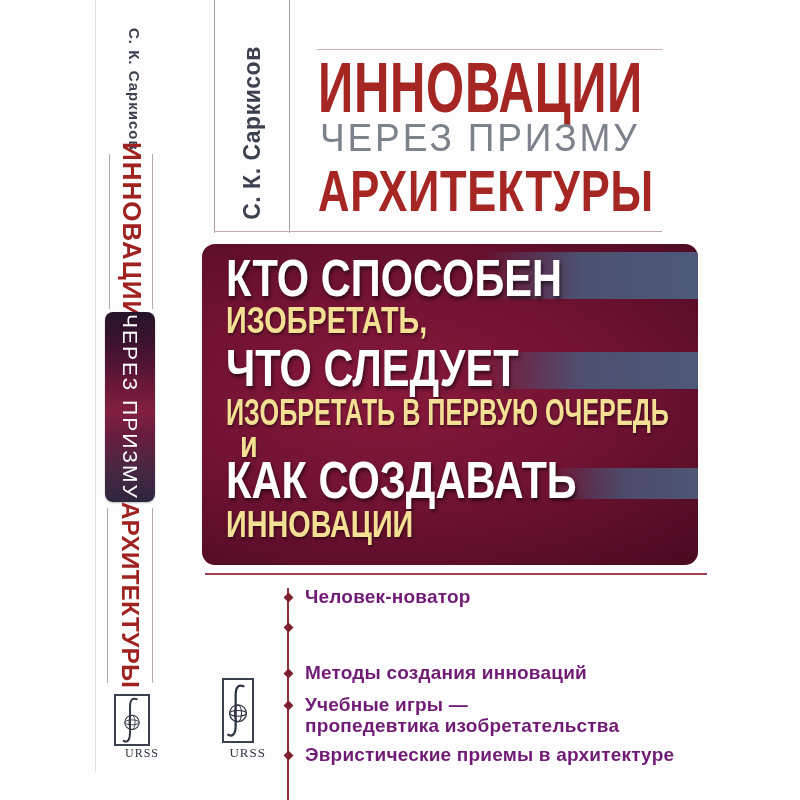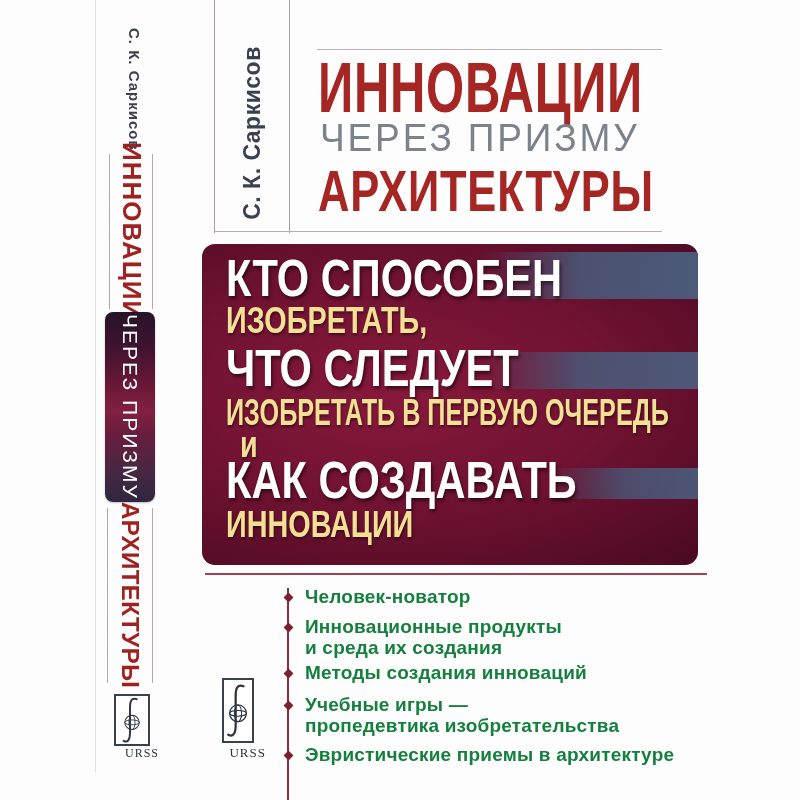--- a/index.html
+++ b/index.html
@@ -61,21 +61,21 @@
   .b4{top:151px;transform:scaleX(0.70);}
   .b5{top:183px;left:38px;font-size:30px;}
   .b6{top:210px;} .b7{top:263px;}
 
   
   .red-hr{position:absolute;left:205px;top:573px;width:502px;height:2px;background:#a04350;}
   .topic-line{position:absolute;left:287px;top:588px;width:2px;height:212px;background:#8e2f3c;}
   .bullet{position:absolute;left:285px;width:7px;height:7px;background:#7d1f2d;transform:rotate(45deg);}
   .bu1{top:594px;} .bu2{top:624px;} .bu3{top:670px;} .bu4{top:702px;} .bu5{top:752px;}
   .topic{position:absolute;left:305px;font-weight:bold;font-size:19px;line-height:21px;
-    color:#15803d;letter-spacing:0.2px;white-space:nowrap;}
+    color:#701a75;letter-spacing:0.2px;white-space:nowrap;}
   .t1{top:586px;} .t2{top:616px;} .t3{top:662px;} .t4{top:694px;} .t5{top:744px;}
 
   
   .cover-logo{left:222px;top:678px;width:28px;height:61px;}
   .cover-urss{left:210px;top:745px;width:56px;font-size:13px;}
   .logo-box svg{display:block;width:100%;height:100%;}
 </style>
 </head>
 <body>
 
@@ -126,24 +126,20 @@
   <div class="red-hr"></div>
   <div class="topic-line"></div>
   <div class="bullet bu1"></div>
   <div class="bullet bu2"></div>
   <div class="bullet bu3"></div>
   <div class="bullet bu4"></div>
   <div class="bullet bu5"></div>
   <div class="topic t1">
     <div>Человек-новатор</div>
   </div>
-  <div class="topic t2">
-    <div>Инновационные продукты</div>
-    <div>и среда их создания</div>
-  </div>
   <div class="topic t4">
     <div>Учебные игры —</div>
     <div>пропедевтика изобретательства</div>
   </div>
   <div class="topic t3">
     <div>Методы создания инноваций</div>
   </div>
   <div class="topic t5">
     <div>Эвристические приемы в архитектуре</div>
   </div>

